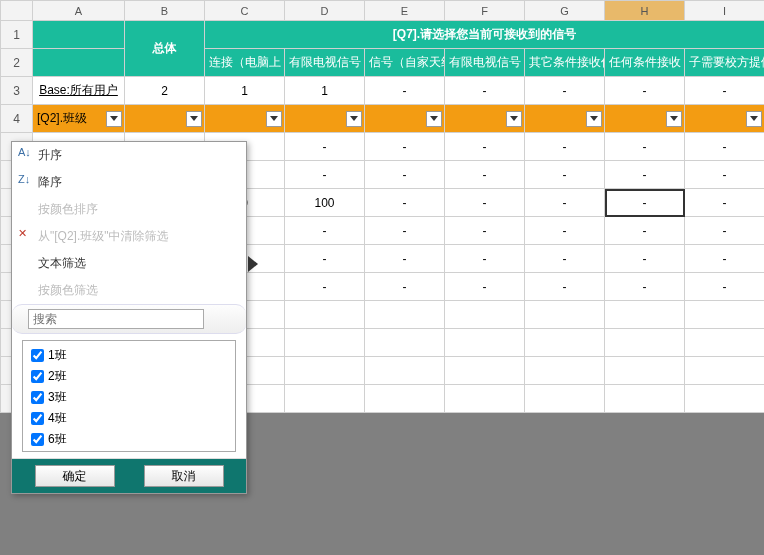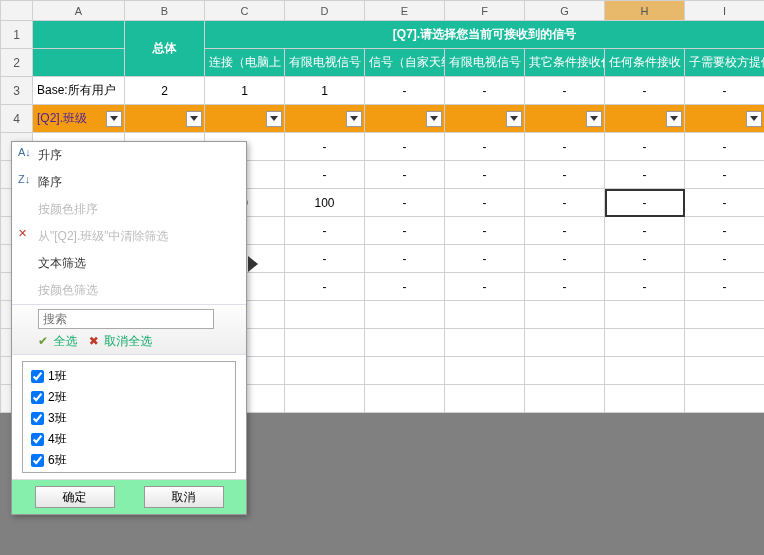--- a/index.html
+++ b/index.html
@@ -46,21 +46,21 @@
   .col-sel { background: #e8b96a !important; }
   .teal {
     background: #1abc9c;
     color: #fff;
     font-size: 12px;
     margin-left: 16px;
   }
   .teal-bold { font-weight: bold; }
   .orange {
     background: #f39c12;
-    color: #4c1d95;
+    color: #000000;
     text-align: left;
     position: relative;
   }
   .arrow-btn {
     position: absolute;
     right: 2px;
     top: 50%;
     transform: translateY(-50%);
     width: 16px;
     height: 16px;
@@ -69,21 +69,21 @@
     display: flex;
     align-items: center;
     justify-content: center;
   }
   .arrow-btn::after {
     content: '';
     border-left: 4px solid transparent;
     border-right: 4px solid transparent;
     border-top: 5px solid #333;
   }
-  .left-align { text-align: left; }
+  .left-align { text-align: center; text-decoration: underline; }
   .cell-focus {
     outline: 2px solid #333;
     outline-offset: -2px;
   }
   .blank-row td { background: #fff; }
   
   
   .filter-panel {
     position: absolute;
     left: 11px;
@@ -117,27 +117,28 @@
     content: '';
     position: absolute;
     right: -12px;
     top: 50%;
     transform: translateY(-50%);
     border-top: 8px solid transparent;
     border-bottom: 8px solid transparent;
     border-left: 10px solid #333;
   }
   .fp-search-row {
-    padding: 4px 26px;
+    padding: 4px 16px;
     display: flex;
     flex-direction: column;
     gap: 4px;
     background: linear-gradient(#fdfdfd,#eee);
     border-top: 1px solid #dde;
     border-bottom: 1px solid #dde;
+    border-radius: 10px;
   }
   .fp-search {
     width: 176px;
     height: 20px;
     border: 1px solid #aaa;
     padding: 0 4px;
     font-size: 12px;
     color: #999;
   }
   .fp-select-all {
@@ -156,21 +157,21 @@
   .fp-listbox label {
     display: block;
     padding: 1px 0;
   }
   .fp-listbox input { vertical-align: middle; margin-right: 4px;}
   .fp-buttons {
     display: flex;
     justify-content: space-around;
     padding: 6px 8px;
     border-top: 1px solid #ddd;
-    background: #86efac;
+    background: #0f766e;
   }
   .fp-buttons button {
     width: 80px;
     height: 22px;
     background: linear-gradient(#fefefe,#e6e6e6);
     border: 1px solid #999;
     font-size: 12px;
     cursor: pointer;
   }
 </style>
@@ -412,26 +413,20 @@
     <span>从"[Q2].班级"中清除筛选</span>
   </div>
   <div class="fp-item has-sub">
     <span>文本筛选</span>
   </div>
   <div class="fp-item disabled">
     <span>按颜色筛选</span>
   </div>
   <div class="fp-search-row">
     <input class="fp-search" placeholder="搜索" style="">
-    <div class="fp-select-all">
-      <span class="chk">✔</span>
-      <a href="#" style="color:#1a6; text-decoration:none">全选</a>
-      <span class="x">✖</span>
-      <a href="#" style="color:#1a6; text-decoration:none">取消全选</a>
-    </div>
   </div>
   <div class="fp-listbox">
     <label><input type="checkbox" checked="" style=""><span>1班</span></label>
     <label><input type="checkbox" checked="" style=""><span>2班</span></label>
     <label><input type="checkbox" checked="" style=""><span>3班</span></label>
     <label><input type="checkbox" checked="" style=""><span>4班</span></label>
     <label><input type="checkbox" checked="" style=""><span>6班</span></label>
   </div>
   <div class="fp-buttons">
     <button>确定</button>

